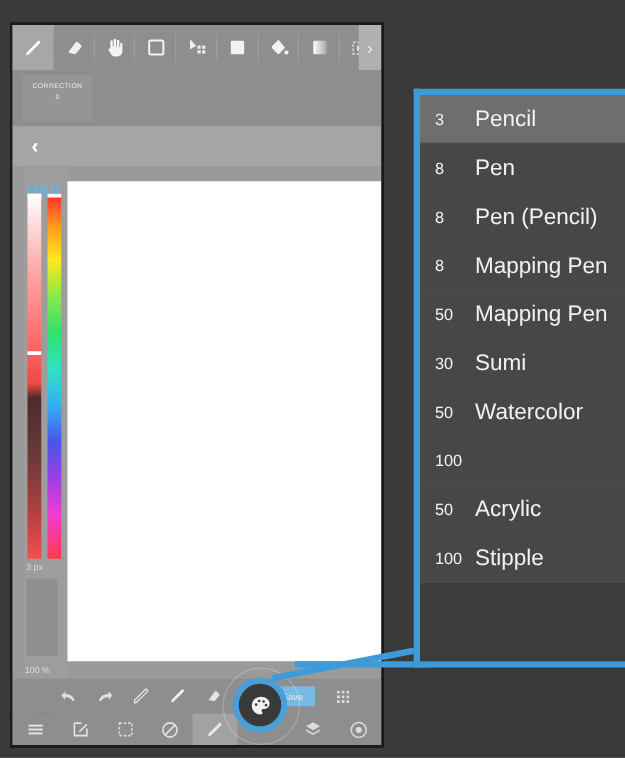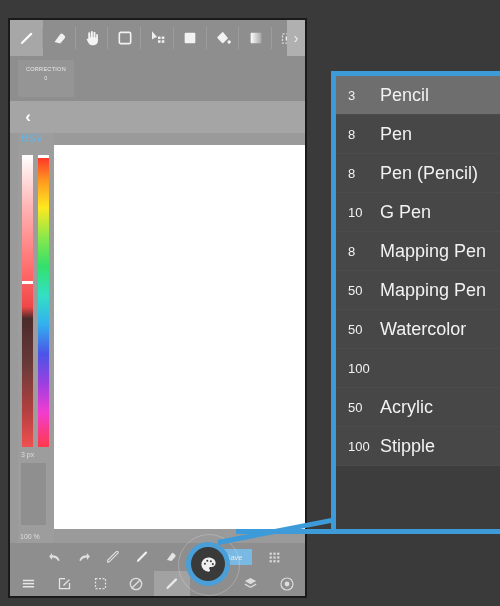--- a/index.html
+++ b/index.html
@@ -38,21 +38,21 @@
   #back-bar{position:absolute;left:0;top:81px;width:295px;height:32px;background:#a5a5a5;}
   #back-arrow{position:absolute;left:8px;top:5px;width:20px;height:22px;color:#fdfdfd;
      font-size:17px;line-height:22px;text-align:center;font-weight:bold;}
 
   
   #canvas-area{position:absolute;left:0;top:113px;width:295px;height:410px;background:#9a9a9a;}
   #canvas-sheet{position:absolute;left:36px;top:12px;width:259px;height:384px;background:#fff;}
 
   
   #color-panel{position:absolute;left:8px;top:113px;width:36px;height:412px;background:#9d9d9d;}
-  #hsv-label{position:absolute;left:3px;top:0;color:#63b6e8;font-size:10px;font-weight:normal;
+  #hsv-label{position:absolute;left:3px;top:12px;color:#63b6e8;font-size:13px;font-weight:bold;
      letter-spacing:.5px;}
   .slider{position:absolute;top:22px;width:11px;height:292px;}
   #sv-slider{left:4px;background:linear-gradient(to bottom,#ffffff 0%,#ffb3b3 18%,#ff6a6a 40%,
      #f04747 52%,#4b2b2b 56%,#6a3a3a 72%,#b54040 88%,#f05050 100%);}
   #hue-slider{left:20px;background:linear-gradient(to bottom,#ff2b2b 0%,#ff9a1f 9%,#ffe81f 18%,
      #8ce84a 28%,#33e06b 38%,#33e0c4 48%,#33b0f0 58%,#4a55e8 68%,#9a3fe0 78%,#f23cd2 88%,#ff3a4a 100%);}
   .knob{position:absolute;width:11px;height:3px;background:#fff;}
   #size-label{position:absolute;left:3px;top:318px;color:#dedede;font-size:7px;}
   #size-track{position:absolute;left:3px;top:330px;width:25px;height:62px;background:#8f8f8f;}
   #opacity-label{position:absolute;left:2px;top:400px;color:#dedede;font-size:7px;}
@@ -392,32 +392,32 @@
       </div>
       <div class="brush-row">
         <div class="brush-size">8</div>
         <div class="brush-name">Pen</div>
       </div>
       <div class="brush-row">
         <div class="brush-size">8</div>
         <div class="brush-name">Pen (Pencil)</div>
       </div>
       <div class="brush-row">
-        <div class="brush-size">10</div>
-        <div class="brush-name">G Pen</div>
-      </div>
-      <div class="brush-row">
         <div class="brush-size">8</div>
         <div class="brush-name">Mapping Pen</div>
       </div>
       <div class="brush-row">
         <div class="brush-size">50</div>
         <div class="brush-name">Mapping Pen</div>
       </div>
       <div class="brush-row">
+        <div class="brush-size">30</div>
+        <div class="brush-name">Sumi</div>
+      </div>
+      <div class="brush-row">
         <div class="brush-size">50</div>
         <div class="brush-name">Watercolor</div>
       </div>
       <div class="brush-row">
         <div class="brush-size">100</div>
       </div>
       <div class="brush-row">
         <div class="brush-size">50</div>
         <div class="brush-name">Acrylic</div>
       </div>

